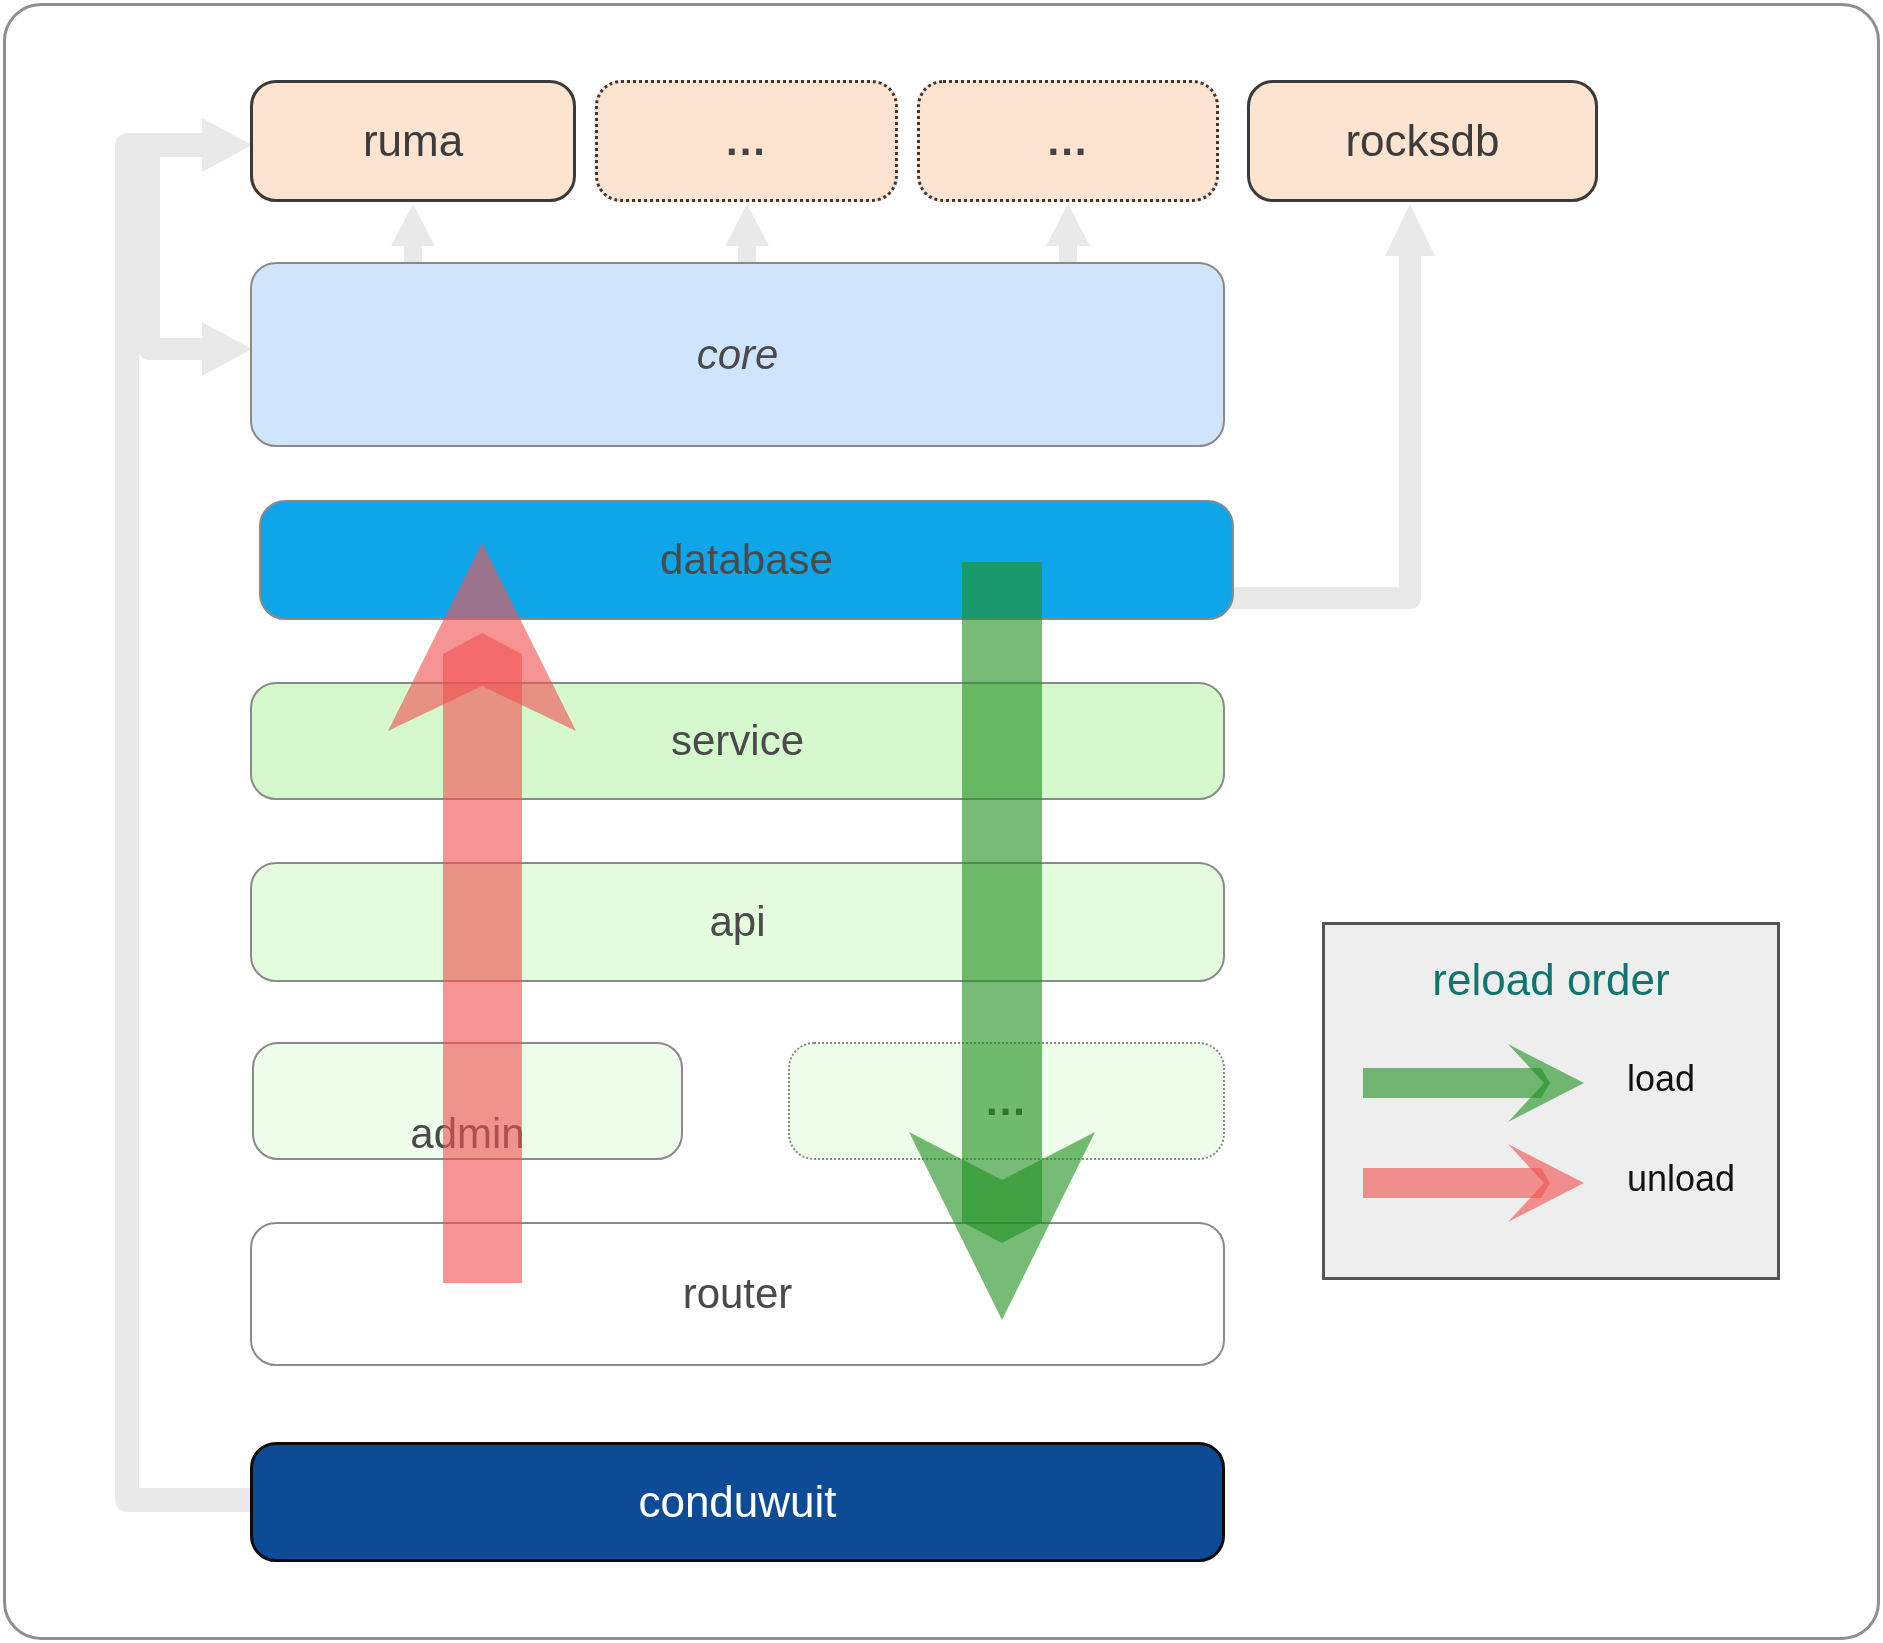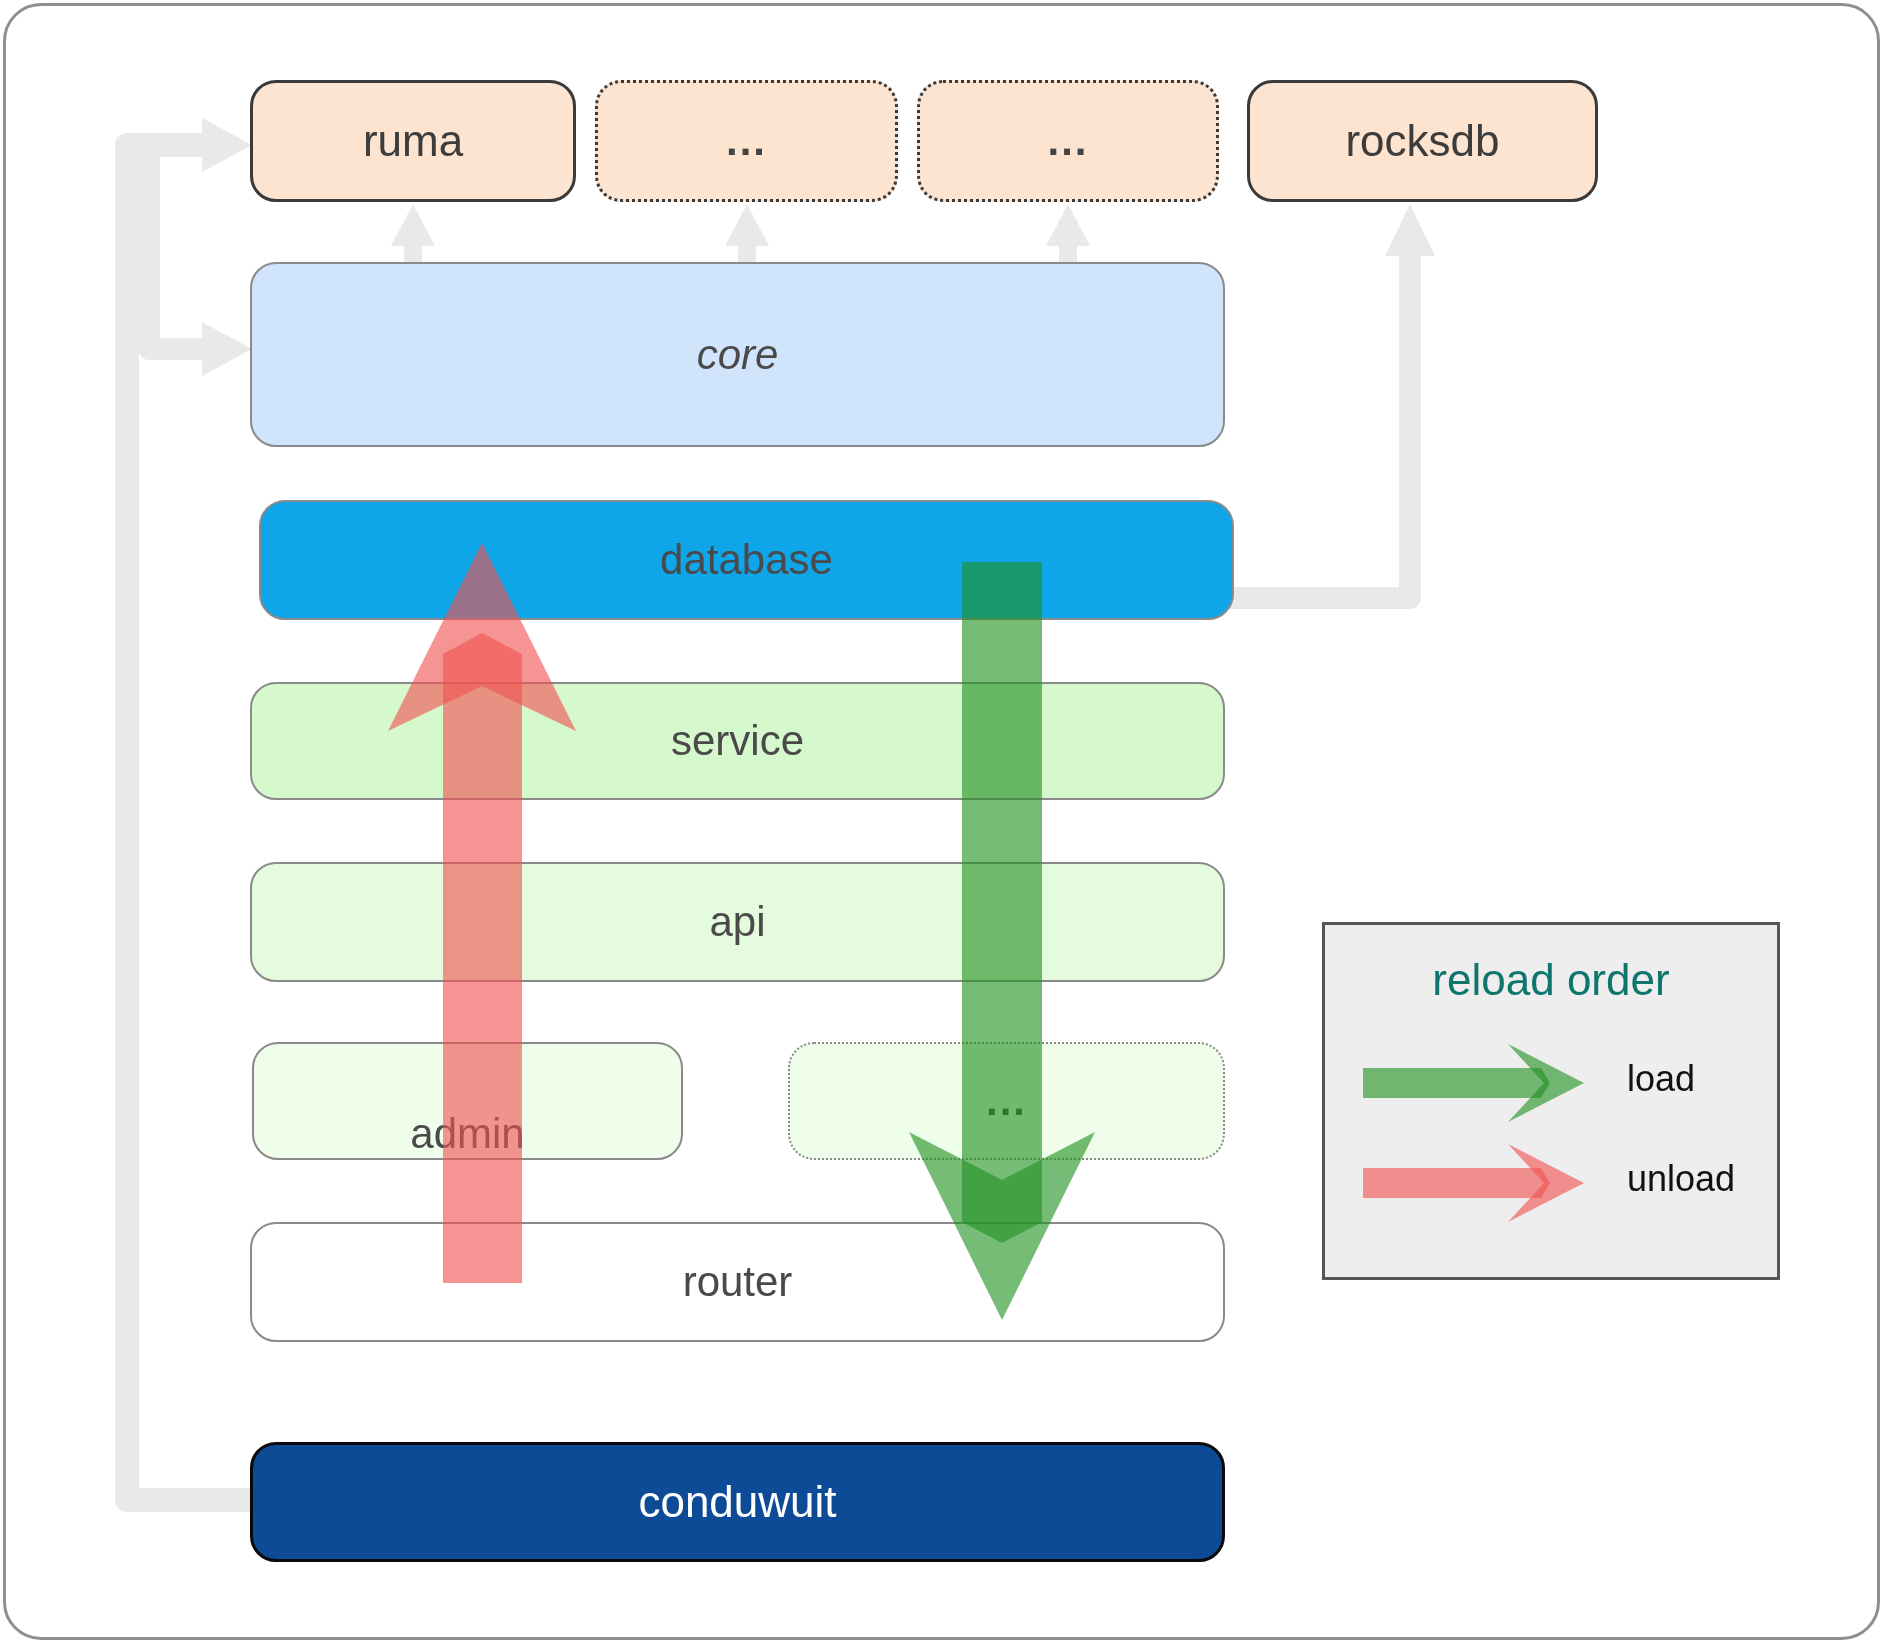--- a/index.html
+++ b/index.html
@@ -47,21 +47,21 @@
   .n-ruma      { left: 250px;  top: 80px;   width: 326px; height: 122px; background: #fce4d0; }
   .n-dots1     { left: 595px;  top: 80px;   width: 303px; height: 122px; background: #fce4d0; }
   .n-dots2     { left: 917px;  top: 80px;   width: 302px; height: 122px; background: #fce4d0; }
   .n-rocksdb   { left: 1247px; top: 80px;   width: 351px; height: 122px; background: #fce4d0; }
   .n-core      { left: 250px;  top: 262px;  width: 975px; height: 185px; background: #d0e5fb; font-style: italic; }
   .n-database  { left: 250px;  top: 500px;  width: 975px; height: 120px; background: #0ea5e9; margin-left: 9px; }
   .n-service   { left: 250px;  top: 682px;  width: 975px; height: 118px; background: #d5f8cd; }
   .n-api       { left: 250px;  top: 862px;  width: 975px; height: 120px; background: #e4fcdd; }
   .n-admin     { left: 252px;  top: 1042px; width: 431px; height: 118px; background: #effdeb; align-items: flex-end; }
   .n-dots3     { left: 788px;  top: 1042px; width: 437px; height: 118px; background: #effdeb; }
-  .n-router    { left: 250px;  top: 1222px; width: 975px; height: 120px; background: #ffffff; }
+  .n-router    { left: 250px;  top: 1222px; width: 975px; height: 144px; background: #ffffff; }
   .n-conduwuit { left: 250px;  top: 1442px; width: 975px; height: 120px; background: #0d4b96;
                  border: 3px solid #0a0a0a; color: #ffffff; font-size: 44px; align-items: center; }
 
   .legend {
     position: absolute;
     left: 1322px; top: 922px;
     width: 458px; height: 358px;
     background: #eeeeee;
     border: 3px solid #555555;
     box-sizing: border-box;

